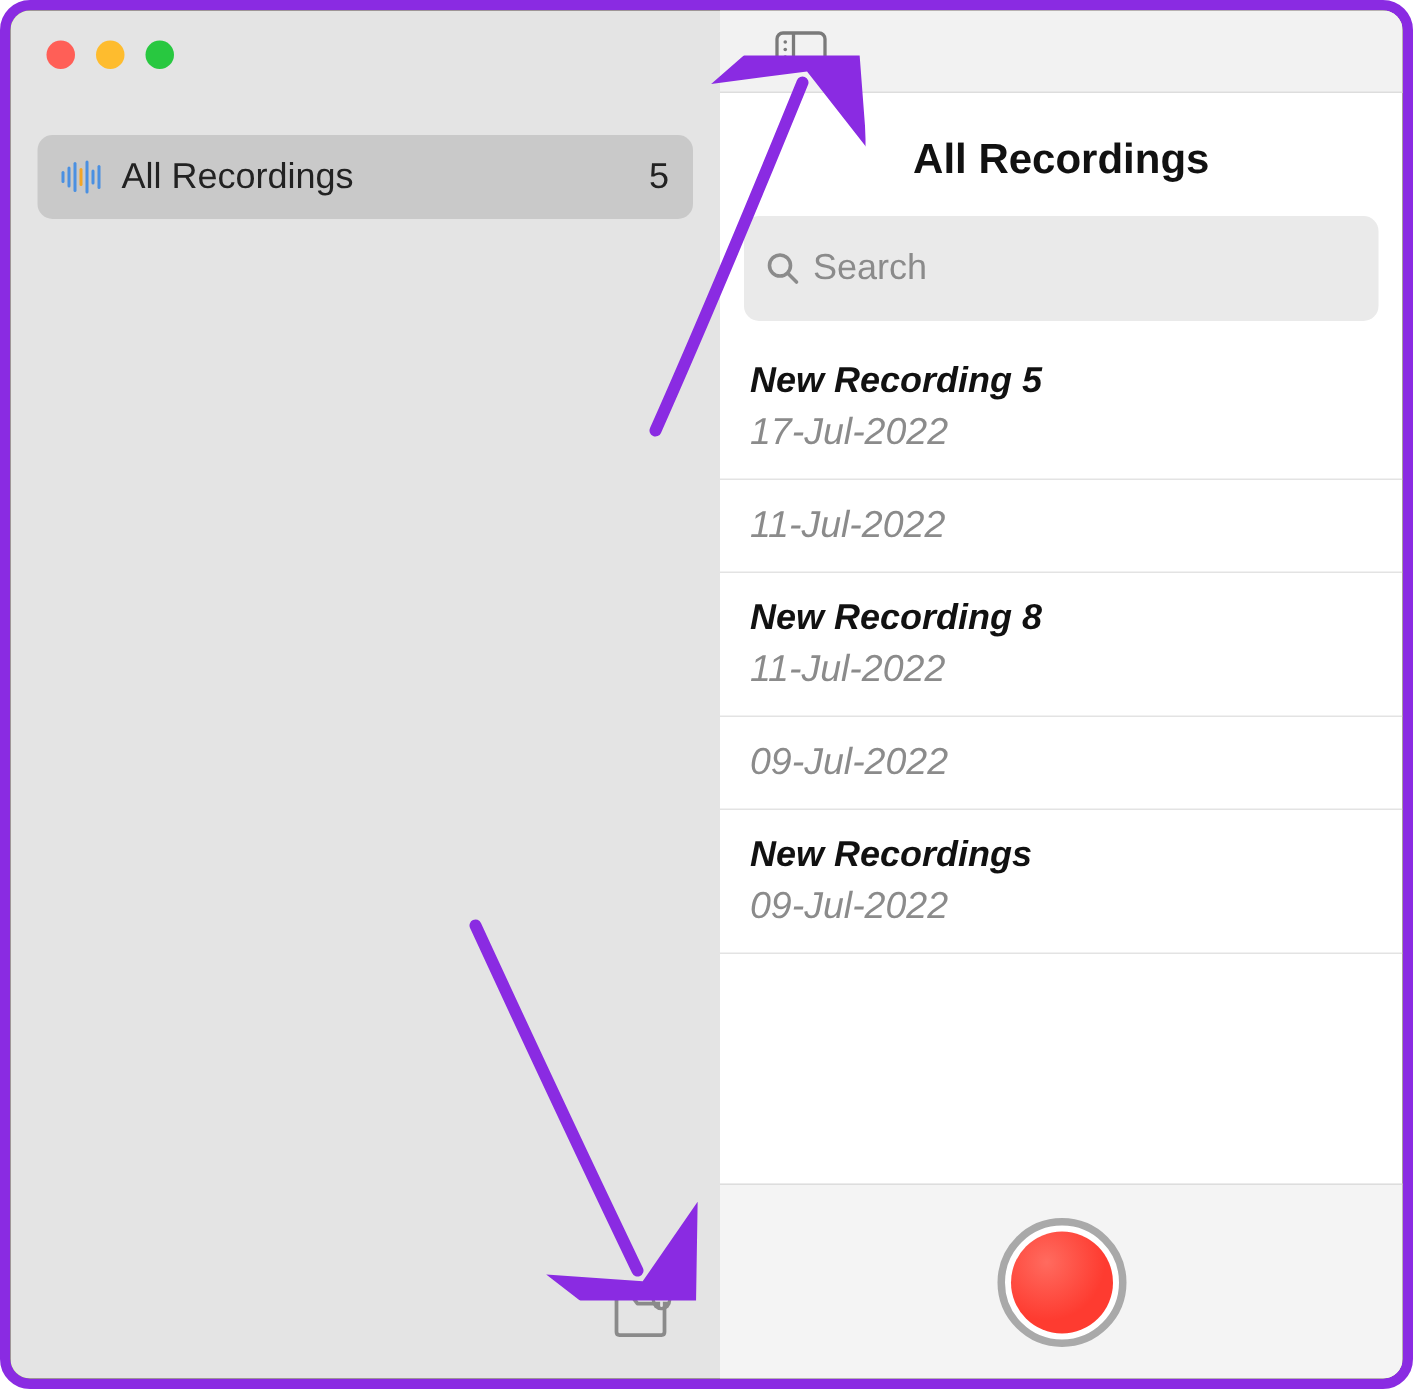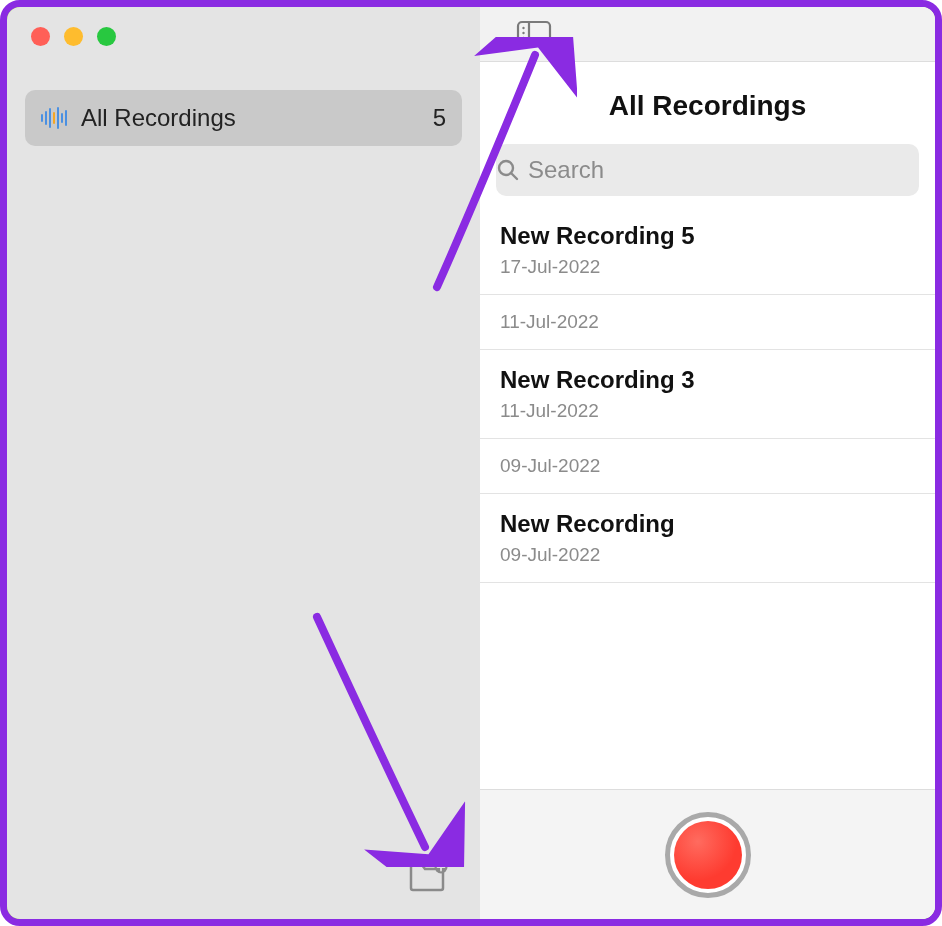--- a/index.html
+++ b/index.html
@@ -124,26 +124,26 @@
     }
     .main-title {
       text-align: center;
       font-size: 28px;
       font-weight: 700;
       color: #111;
       padding: 28px 0 22px 0;
     }
     .search-wrap {
       margin: 0 16px 10px 16px;
-      height: 52px;
+      height: 70px;
       background: #eaeaea;
       border-radius: 10px;
       display: flex;
       align-items: center;
-      padding: 0 0;
+      padding: 0 14px;
       gap: 8px;
     }
     .search-icon {
       width: 24px;
       height: 24px;
       flex-shrink: 0;
     }
     .search-input {
       border: none;
       background: transparent;
@@ -155,32 +155,33 @@
     .search-input::placeholder { color: #8b8b8b; }
 
     .recordings-list {
       flex: 1;
       overflow: hidden;
     }
     .recording-row {
       padding: 16px 17px 16px 20px;
       border-bottom: 1px solid #e3e3e3;
       cursor: pointer;
+      font-style: italic;
     }
     .recording-row:first-child {
       border-top: none;
     }
     .recording-title {
       font-size: 24px;
       font-weight: 700;
       color: #111;
       margin-bottom: 6px;
     }
     .recording-date {
-      font-size: 19px;
+      font-size: 25px;
       color: #8b8b8b;
     }
 
     .record-bar {
       height: 130px;
       background: #f4f4f4;
       border-top: 1px solid #ddd;
       display: flex;
       align-items: center;
       justify-content: center;
@@ -271,28 +272,28 @@
 
     <div class="recordings-list">
       <div class="recording-row">
         <div class="recording-title">New Recording 5</div>
         <div class="recording-date">17-Jul-2022</div>
       </div>
       <div class="recording-row">
         <div class="recording-date">11-Jul-2022</div>
       </div>
       <div class="recording-row">
-        <div class="recording-title">New Recording 3</div>
+        <div class="recording-title">New Recording 8</div>
         <div class="recording-date">11-Jul-2022</div>
       </div>
       <div class="recording-row">
         <div class="recording-date">09-Jul-2022</div>
       </div>
       <div class="recording-row">
-        <div class="recording-title">New Recording</div>
+        <div class="recording-title">New Recordings</div>
         <div class="recording-date">09-Jul-2022</div>
       </div>
     </div>
 
     <div class="record-bar">
       <div class="record-button">
         <div class="record-inner"></div>
       </div>
     </div>
   </div>

